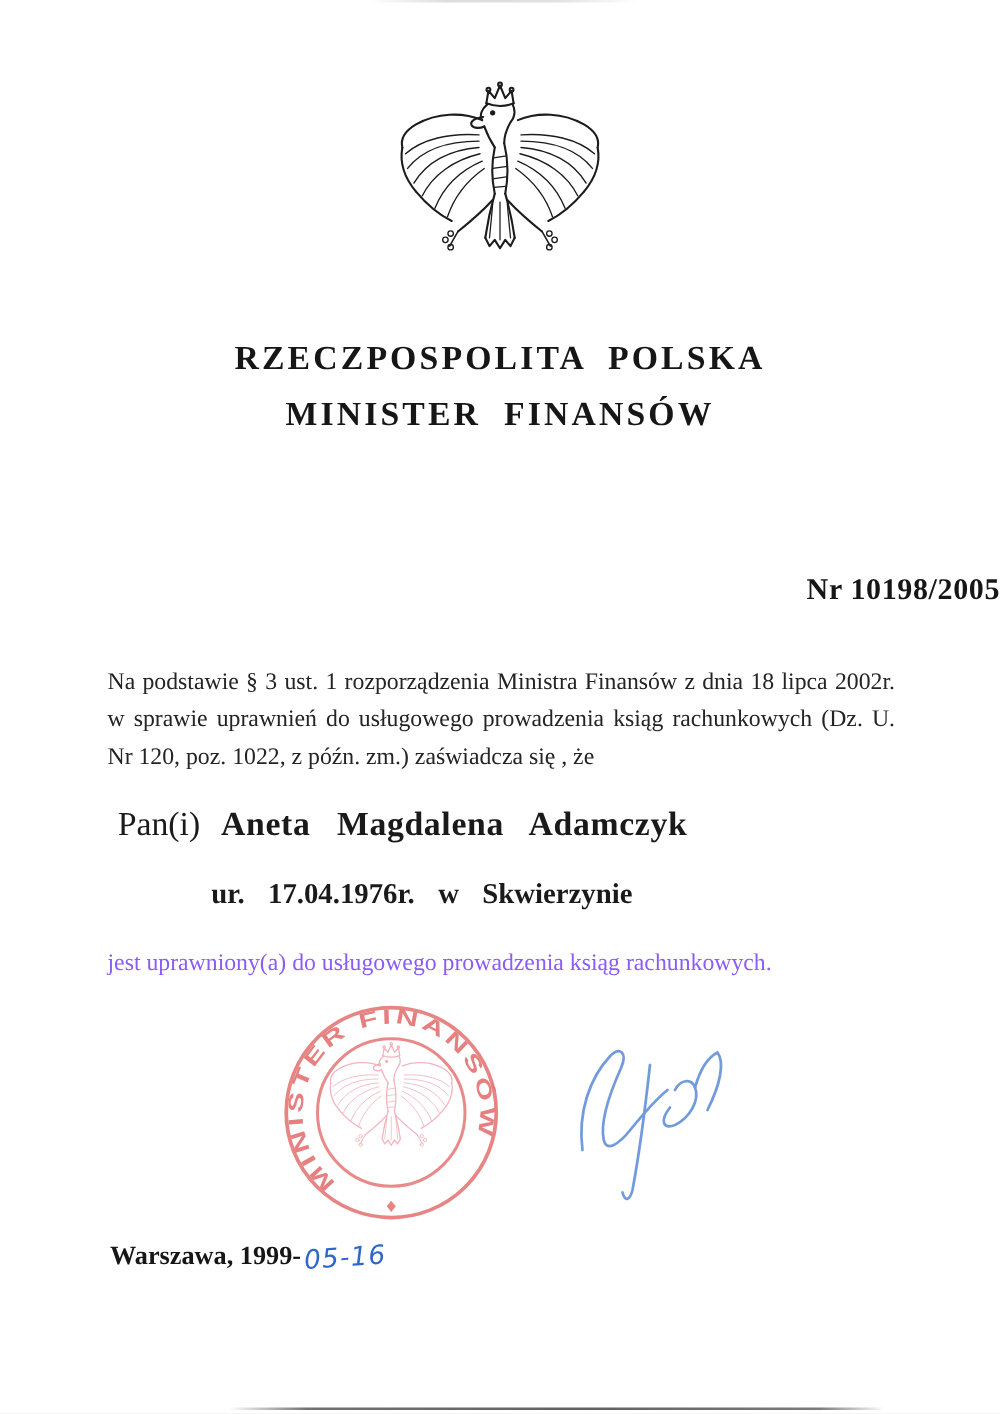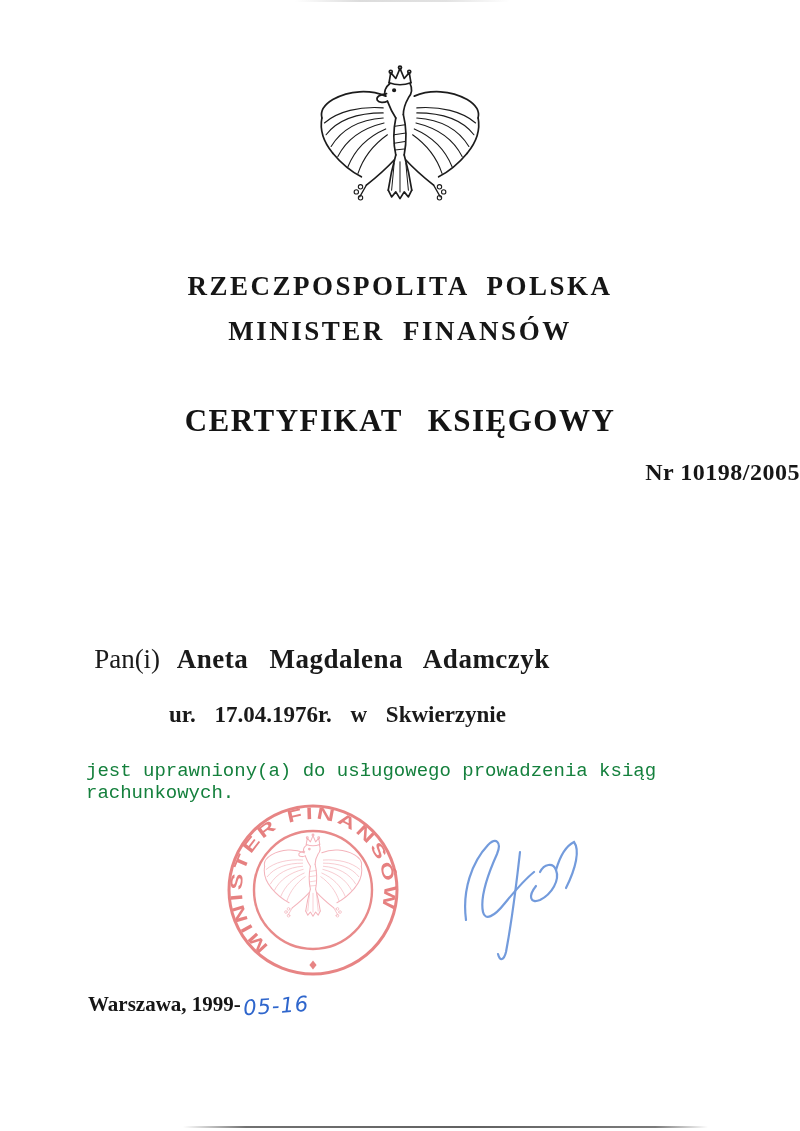--- a/index.html
+++ b/index.html
@@ -47,21 +47,21 @@
     position: absolute; left: 0; top: 644px; width: 644px; text-align: center;
     font-size: 27px; color: #1a1a1a; word-spacing: 10px;
   }
   .holder-line .name { font-weight: bold; letter-spacing: .5px; word-spacing: 14px; }
   .birth-line {
     position: absolute; left: 0; top: 702px; width: 675px; text-align: center;
     font-size: 23px; font-weight: bold; word-spacing: 13px; color: #1a1a1a;
   }
   .entitlement {
     position: absolute; left: 86px; top: 760px; width: 640px;
-    font-size: 19px; color: #15803d; font-family: Liberation Mono, monospace;
+    font-size: 19px; color: #8b5cf6;
   }
   .stamp { position: absolute; left: 223px; top: 798px; width: 180px; height: 184px; opacity: .92; }
   .auth-block {
     position: absolute; left: 440px; top: 841px; width: 215px; text-align: center;
     font-family: "Liberation Sans", "DejaVu Sans", sans-serif;
     font-size: 11px; color: #474747; line-height: 13px;
   }
   .auth-block .dyrektor { font-size: 12px; letter-spacing: 4px; color: #3c3c3c; margin-top: 1px; }
   .auth-block .dept { font-size: 11.5px; letter-spacing: .8px; color: #404040; }
   .signatory {
@@ -145,23 +145,23 @@
 
   <div class="scan-artifact-top"></div>
 
   <svg class="emblem" viewBox="0 0 200 190">
     <use href="#eagle"></use>
   </svg>
 
   <div class="hdr hdr1">RZECZPOSPOLITA POLSKA</div>
   <div class="hdr hdr2">MINISTER FINANSÓW</div>
 
-  <div class="title">CERTYFIKAT KSIĘGOWY</div>
   <div class="cert-no">Nr 10198/2005</div>
 
+  <p class="legal">Na podstawie § 3 ust. 1 rozporządzenia Ministra Finansów z dnia 18 lipca 2002r. w sprawie uprawnień do usługowego prowadzenia ksiąg rachunkowych (Dz. U. Nr 120, poz. 1022, z późn. zm.) zaświadcza się , że</p>
 
   <div class="holder-line">
     <span>Pan(i)</span>
     <span class="name">Aneta Magdalena Adamczyk</span>
   </div>
 
   <div class="birth-line">ur. 17.04.1976r. w Skwierzynie</div>
 
   <p class="entitlement">jest uprawniony(a) do usługowego prowadzenia ksiąg rachunkowych.</p>
 

